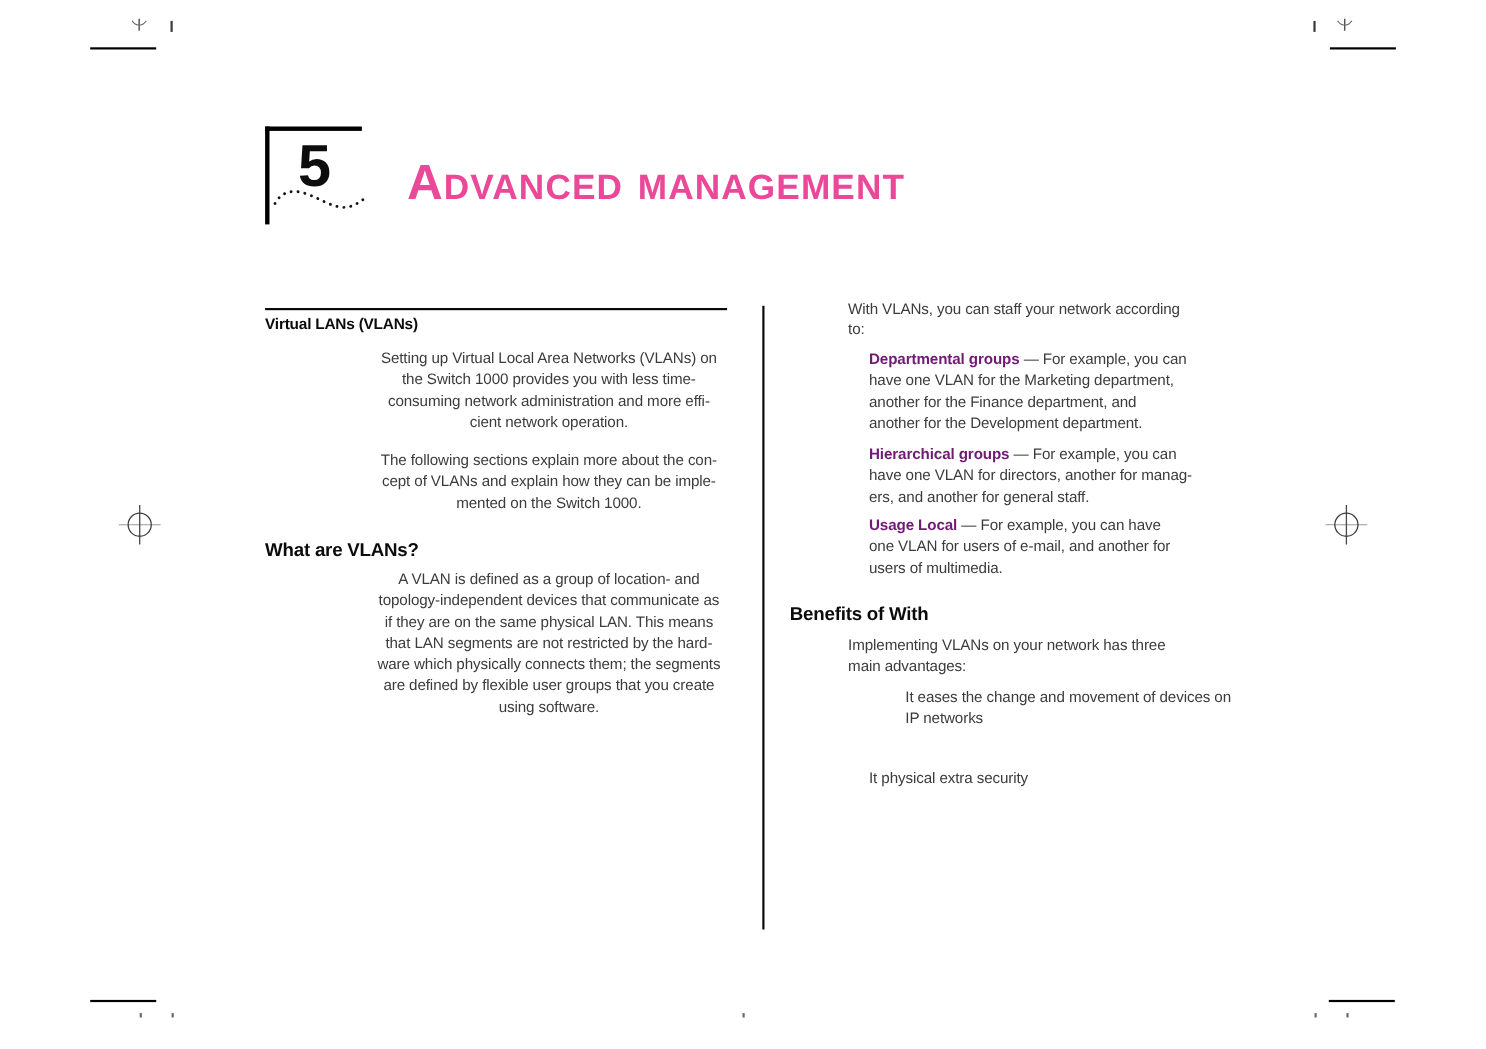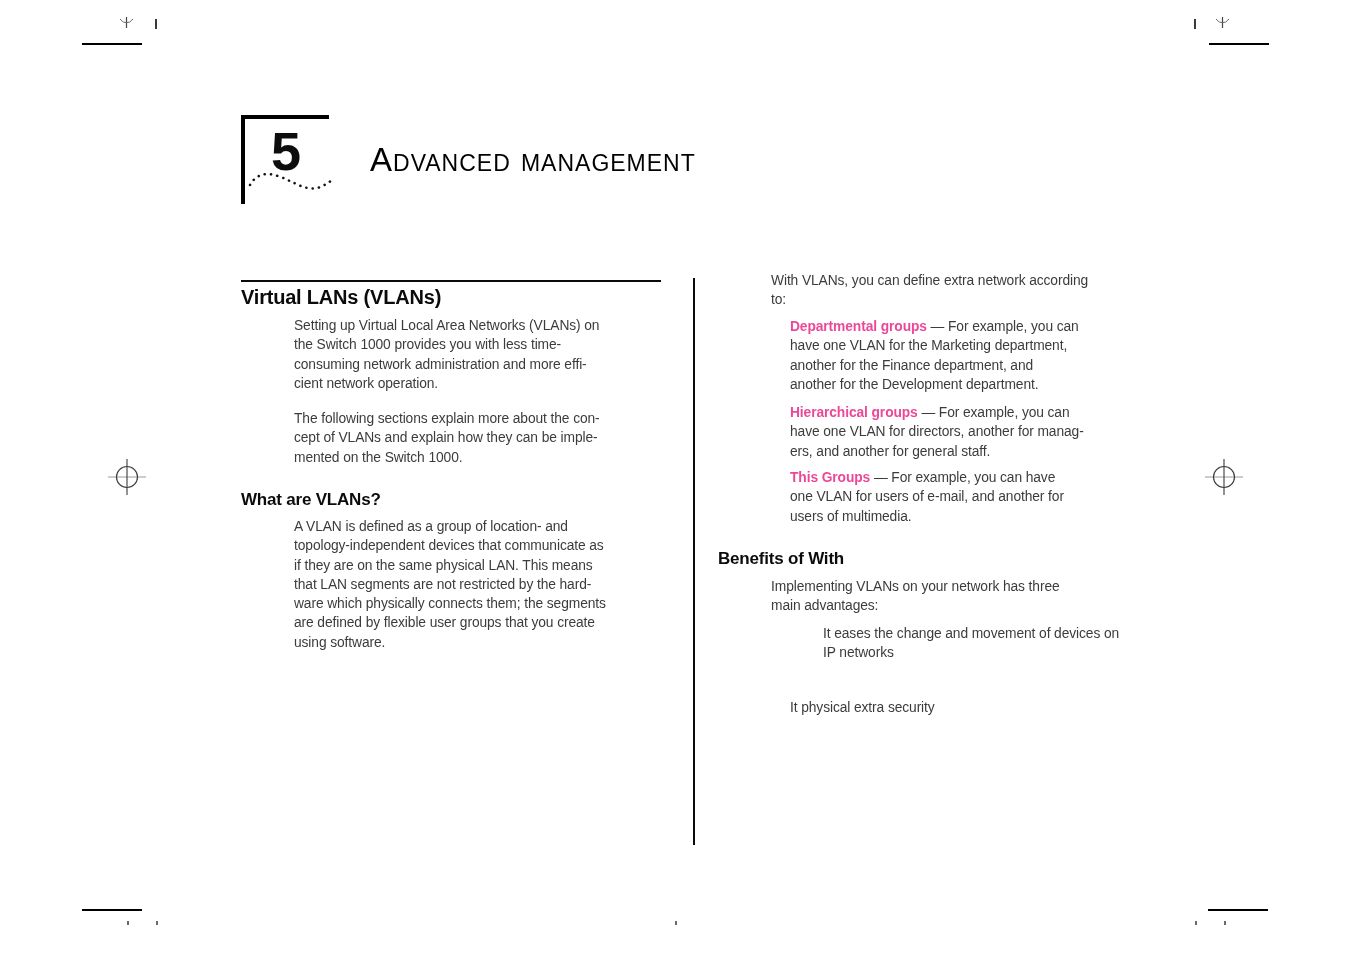--- a/index.html
+++ b/index.html
@@ -25,53 +25,53 @@
     border-top: 4px solid #000;
   }
   .chapter-number {
     font-size: 54px;
     font-weight: 700;
     color: #0d0d0d;
     line-height: 1;
     letter-spacing: -1px;
   }
   .chapter-title {
-    font-size: 33px;
-    font-weight: 400;
+    font-size: 45px;
+    font-weight: 700;
     font-variant: small-caps;
     text-transform: lowercase;
-    color: #000000;
+    color: #ec4899;
     line-height: 1;
     letter-spacing: 1px;
     white-space: nowrap;
   }
   .chapter-title::first-letter { text-transform: uppercase; }
 
   
   .section-rule { background: #0a0a0a; height: 1.8px; width: 420px; }
   .column-divider { background: #0a0a0a; width: 1.8px; height: 567px; }
 
   
   .h1 {
-    font-size: 20px; font-weight: 700; color: #0b0b0b;
+    font-size: 14px; font-weight: 700; color: #0b0b0b;
     letter-spacing: -0.2px; white-space: nowrap;
   }
   .h2 {
     font-size: 17px; font-weight: 700; color: #0b0b0b;
     letter-spacing: -0.2px; white-space: nowrap;
   }
   .body-text {
     font-size: 13.8px;
     line-height: 19.3px;
     color: #3c3c3c;
     letter-spacing: -0.1px;
     white-space: pre-line;
   }
-  .lead { font-weight: 700; color: #ec4899; }
-  .w-left  { width: 410px; }
+  .lead { font-weight: 700; color: #701a75; }
+  .w-left  { width: 410px; text-align: center; }
   .w-right { width: 380px; }
 </style>
 </head>
 <body>
 
 <div class="page">
 
   <svg class="abs" style="left:119px;top:14px" width="15" height="16" viewBox="0 0 15 16">
     <line x1="7.5" y1="3" x2="7.5" y2="14" stroke="#444" stroke-width="1.2"></line>
     <path d="M1,5 Q4.5,9.5 7.5,8.5" fill="none" stroke="#6a6a6a" stroke-width="1"></path>
@@ -123,33 +123,33 @@
   <div class="abs h2" style="left:241px;top:490px">What are VLANs?</div>
 
   <div class="abs body-text w-left" style="left:294px;top:517px">A VLAN is defined as a group of location- and
 topology-independent devices that communicate as
 if they are on the same physical LAN. This means
 that LAN segments are not restricted by the hard-
 ware which physically connects them; the segments
 are defined by flexible user groups that you create
 using software.</div>
 
-  <div class="abs body-text w-right" style="left:771px;top:271px">With VLANs, you can define extra network according
+  <div class="abs body-text w-right" style="left:771px;top:271px">With VLANs, you can staff your network according
 to:</div>
 
   <div class="abs body-text w-right" style="left:790px;top:317px"><span class="lead">Departmental groups</span><span> — For example, you can
 have one VLAN for the Marketing department,
 another for the Finance department, and
 another for the Development department.</span></div>
 
   <div class="abs body-text w-right" style="left:790px;top:403px"><span class="lead">Hierarchical groups</span><span> — For example, you can
 have one VLAN for directors, another for manag-
 ers, and another for general staff.</span></div>
 
-  <div class="abs body-text w-right" style="left:790px;top:468px"><span class="lead">This Groups</span><span> — For example, you can have
+  <div class="abs body-text w-right" style="left:790px;top:468px"><span class="lead">Usage Local</span><span> — For example, you can have
 one VLAN for users of e-mail, and another for
 users of multimedia.</span></div>
 
   <div class="abs h2" style="left:718px;top:549px">Benefits of With</div>
 
   <div class="abs body-text w-right" style="left:771px;top:577px">Implementing VLANs on your network has three
 main advantages:</div>
 
   <div class="abs body-text w-right" style="left:823px;top:624px">It eases the change and movement of devices on
 IP networks</div>

